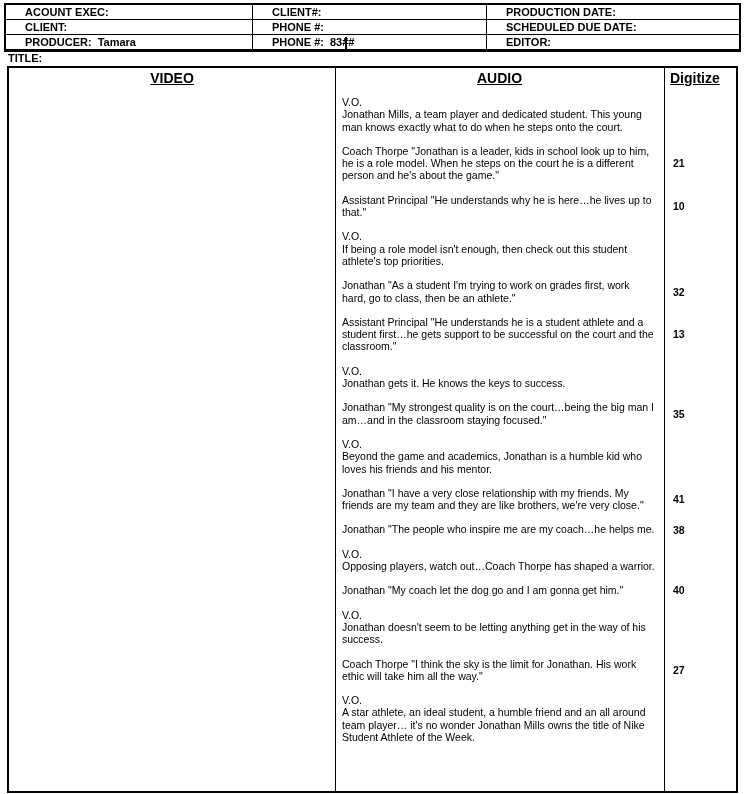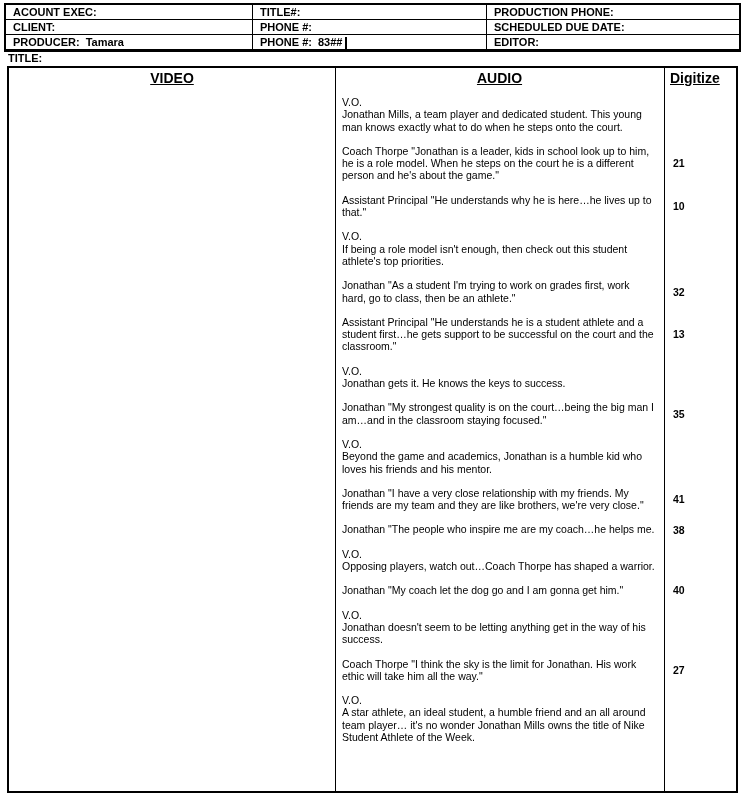--- a/index.html
+++ b/index.html
@@ -18,21 +18,21 @@
     left:4px; top:3px;
     width:737px;
     border:2px solid #000;
     box-sizing:border-box;
     background:#fff;
   }
   .irow{display:flex;height:14px;border-bottom:1px solid #000;}
   .irow:last-child{border-bottom:none;}
   .icell{
     box-sizing:border-box;
-    padding-left:7px;
+    padding-left:19px;
     font-weight:bold;
     font-size:11px;
     display:flex;
     align-items:center;
     white-space:nowrap;
     overflow:hidden;
   }
   .icell .val{margin-left:6px;}
   .icell.c1{width:247px;border-right:1px solid #000;}
   .icell.c2{width:234px;border-right:1px solid #000;}
@@ -91,25 +91,25 @@
 
 <div class="page">
 
   <div class="info-table">
     <div class="irow">
       <div class="icell c1">
         <span>ACOUNT EXEC:</span>
         <span class="val"></span>
       </div>
       <div class="icell c2">
-        <span>TITLE#:</span>
+        <span>CLIENT#:</span>
         <span class="val"></span>
       </div>
       <div class="icell c3">
-        <span>PRODUCTION PHONE:</span>
+        <span>PRODUCTION DATE:</span>
         <span class="val"></span>
       </div>
     </div>
     <div class="irow">
       <div class="icell c1">
         <span>CLIENT:</span>
         <span class="val"></span>
       </div>
       <div class="icell c2">
         <span>PHONE #:</span>

